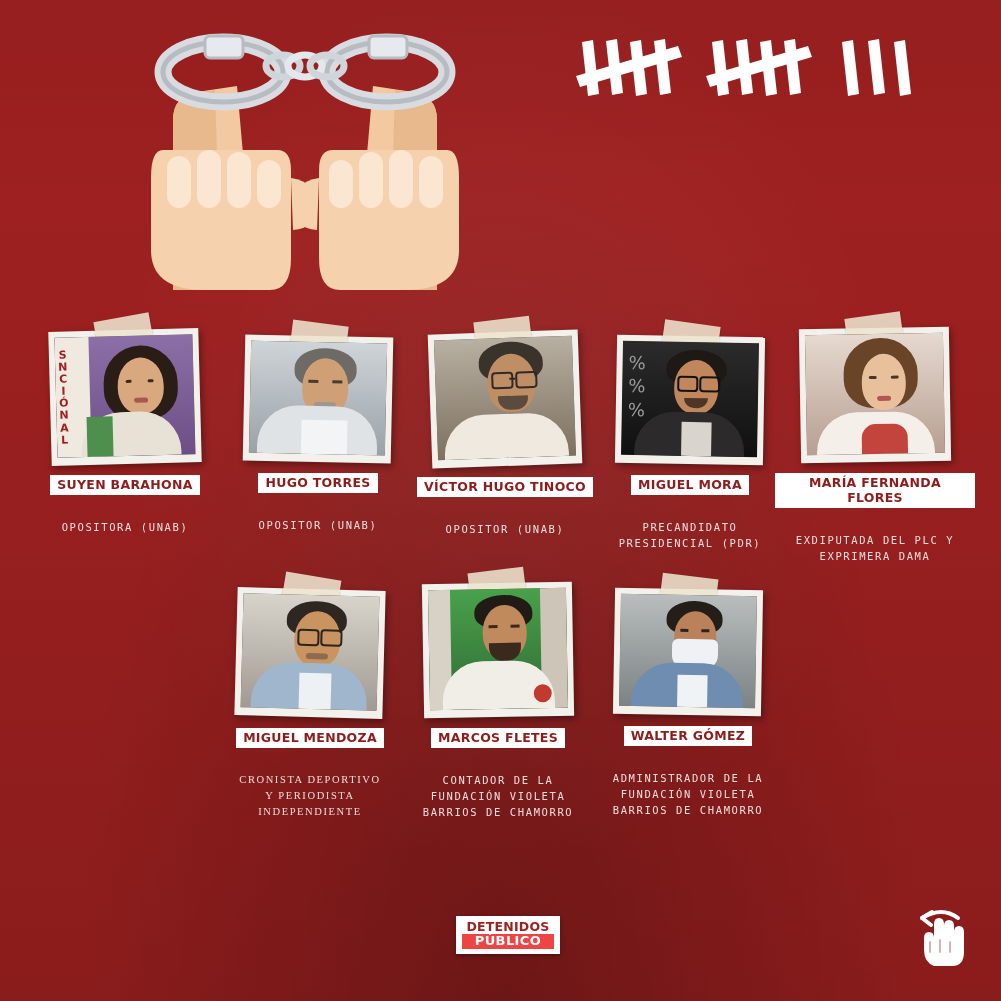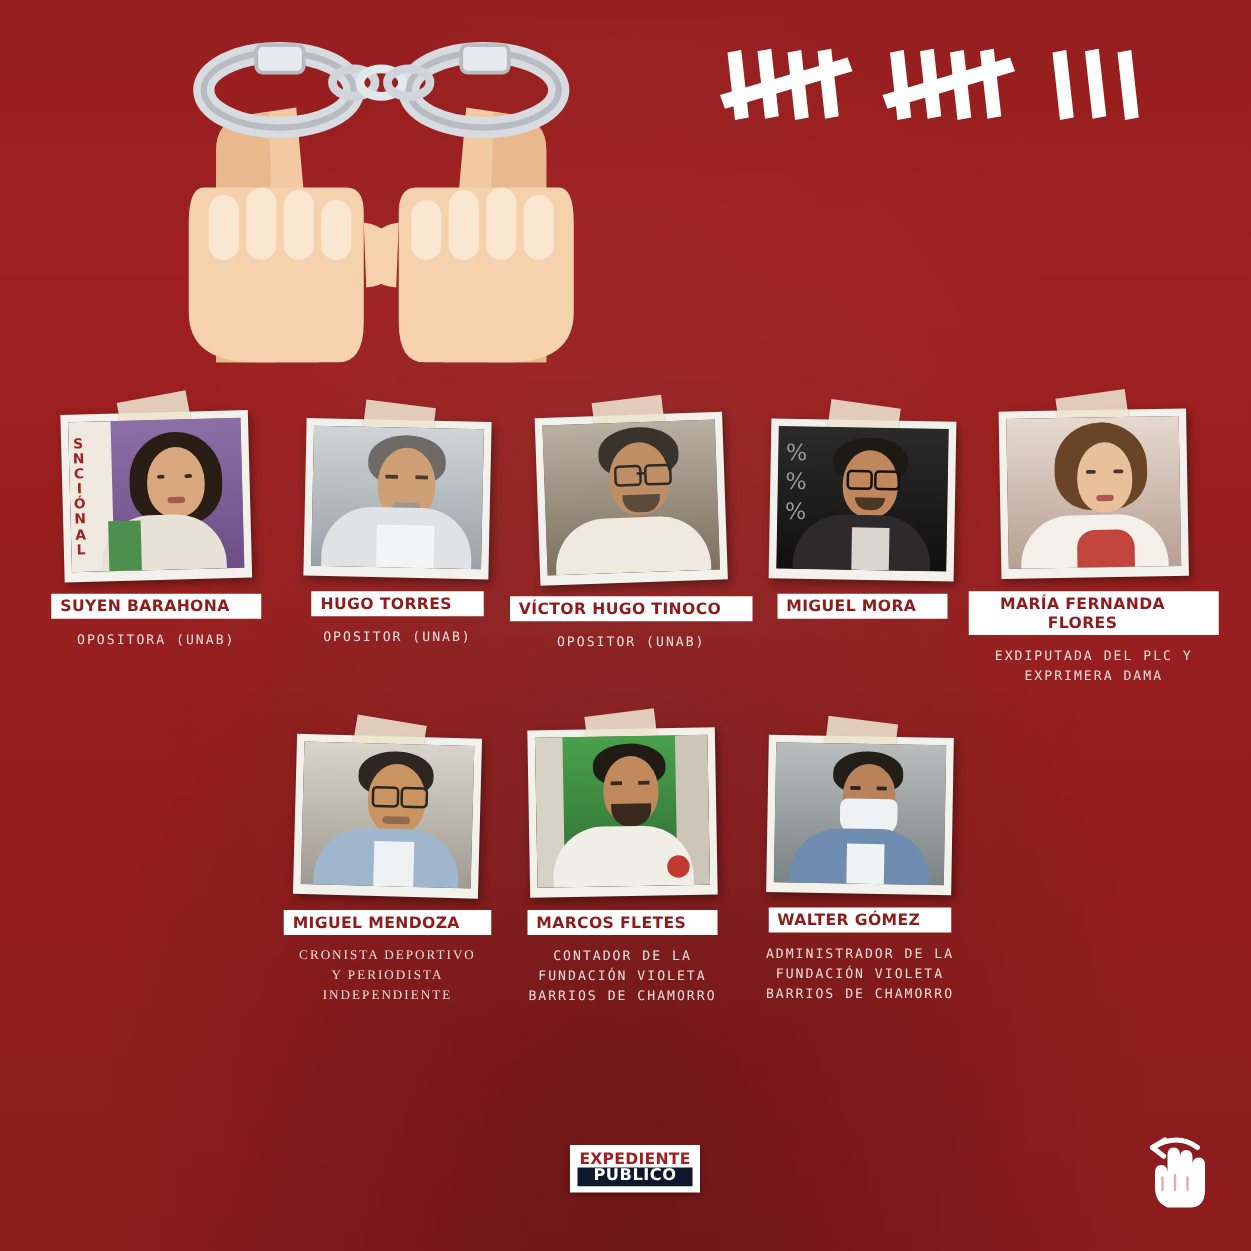--- a/index.html
+++ b/index.html
@@ -67,49 +67,49 @@
   }
 
   .name{
     display:inline-block;
     background:#ffffff;
     color:#8e1c1c;
     font-family:"DejaVu Sans", sans-serif;
     font-weight:bold;
     font-size:12.5px;
     letter-spacing:0.3px;
-    padding:3px 25px 2px 7px;
+    padding:3px 7px 2px 7px;
     margin-top:11px;
     line-height:1.18;
     text-transform:uppercase;
   }
   .role{
     color:#f0dede;
     font-size:10.5px;
     letter-spacing:1.6px;
     line-height:1.55;
-    margin-top:9px;
+    margin-top:24px;
     text-transform:uppercase;
     font-family:"DejaVu Sans Mono", monospace;
   }
 
   
   .logo{
     position:absolute;left:456px;top:916px;width:92px;
     background:#ffffff;
     padding:4px 6px 5px 6px;
     text-align:center;
     box-shadow:0 2px 4px rgba(0,0,0,0.3);
   }
   .logo .l1{
     display:block;color:#9e2020;font-family:"DejaVu Sans", sans-serif;
     font-weight:bold;font-size:12.5px;letter-spacing:0.2px;line-height:1.05;
   }
   .logo .l2b{
-    display:block;background:#0f172a;color:#ffffff;
+    display:block;background:#ef4444;color:#ffffff;
     font-family:"DejaVu Sans", sans-serif;font-weight:bold;
     font-size:13px;letter-spacing:0.4px;line-height:1.15;margin-top:1px;
   }
 
   .swipe{position:absolute;left:900px;top:900px;width:80px;height:80px;}
 
   
   .ph-bgA{position:absolute;inset:0;background:linear-gradient(180deg,#8d6fa8 0%,#6d4f86 100%);}
   .ph-bgB{position:absolute;inset:0;background:linear-gradient(180deg,#cfd4d8 0%,#9aa2a8 100%);}
   .ph-bgC{position:absolute;inset:0;background:linear-gradient(180deg,#b8b0a2 0%,#7d705f 100%);}
@@ -265,20 +265,22 @@
           <div class="hair" style="left:44px;top:8px;width:60px;height:36px;background:#1d1915;"></div>
           <div class="face" style="left:52px;top:18px;width:44px;height:54px;background:#c1875c;"></div>
           <div class="glasses" style="left:55px;top:34px;width:17px;height:12px;border-color:#121212;"></div>
           <div class="glasses" style="left:77px;top:34px;width:17px;height:12px;border-color:#121212;"></div>
           <div style="position:absolute;left:62px;top:56px;width:24px;height:10px;background:#4e3626;border-radius:0 0 10px 10px;"></div>
           <div class="body" style="width:110px;height:44px;background:#2c2a2a;"></div>
           <div style="position:absolute;left:60px;bottom:0;width:30px;height:34px;background:#d9d4cd;"></div>
         </div>
       </div>
       <span class="name">MIGUEL MORA</span>
+      <div class="role" style="white-space:pre-line;">PRECANDIDATO
+PRESIDENCIAL (PDR)</div>
     </div>
 
     <div class="card" style="left:775px;top:8px;">
       <div class="polaroid" style="transform:rotate(-1deg);">
         <div class="tape" style="transform:translateX(-50%) rotate(-7deg);"></div>
         <div class="photo">
           <div class="ph-bgE"></div>
           <div class="hair" style="left:38px;top:4px;width:74px;height:70px;background:#6a4427;"></div>
           <div class="face" style="left:56px;top:20px;width:44px;height:56px;background:#e8c19c;"></div>
           <div style="position:absolute;left:63px;top:42px;width:8px;height:3px;background:#4a3526;border-radius:2px;"></div>
@@ -356,21 +358,21 @@
       <span class="name">WALTER GÓMEZ</span>
       <div class="role" style="white-space:pre-line;">ADMINISTRADOR DE LA
 FUNDACIÓN VIOLETA
 BARRIOS DE CHAMORRO</div>
     </div>
 
   </div>
 </div>
 
 <div class="logo">
-  <span class="l1">EXPEDIENTE</span>
+  <span class="l1">DETENIDOS</span>
   <span class="l2b">PÚBLICO</span>
 </div>
 
 <div class="swipe">
   <svg width="80" height="80" viewBox="0 0 80 80">
     <path d="M22 18 q20 -12 36 0" fill="none" stroke="#ffffff" stroke-width="4" stroke-linecap="round"></path>
     <path d="M22 18 l10 -6 M22 18 l9 7" fill="none" stroke="#ffffff" stroke-width="4" stroke-linecap="round"></path>
     <path d="M34 66 q-10 -4 -10 -16 l0 -12 q0 -6 5 -6 q5 0 5 6 l0 -14 q0 -6 5 -6 q5 0 5 6 l0 12 l0 -10 q0 -6 5 -6 q5 0 5 6 l0 12 l0 -6 q0 -6 5 -6 q5 0 5 6 l0 20 q0 14 -12 14 z" fill="#ffffff"></path>
     <path d="M30 42 l0 10 M40 40 l0 12 M50 42 l0 10" stroke="#9e2020" stroke-width="2" stroke-linecap="round" opacity="0.35"></path>
   </svg>

